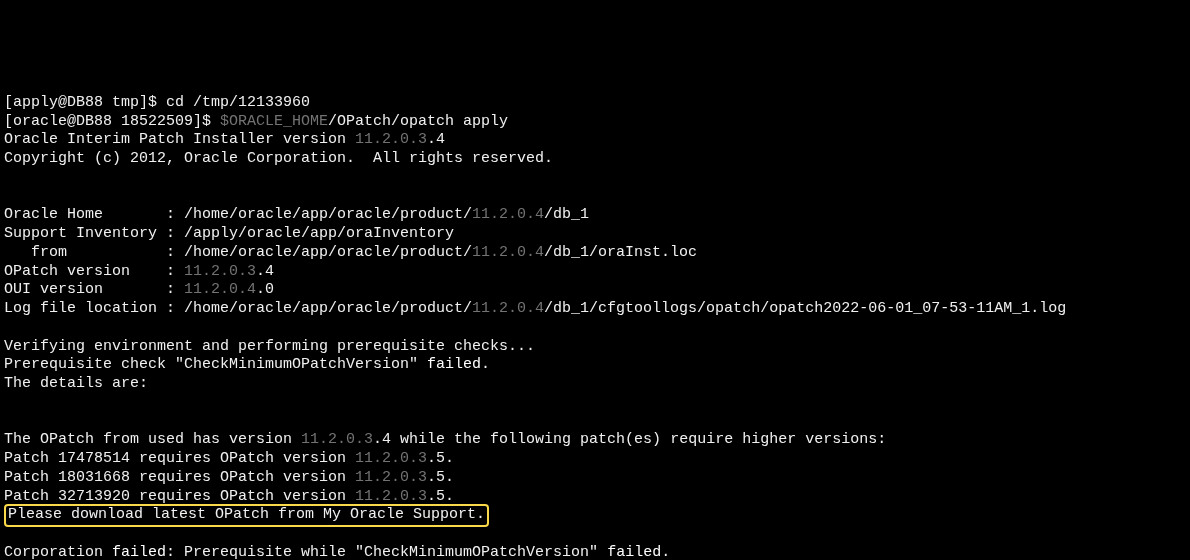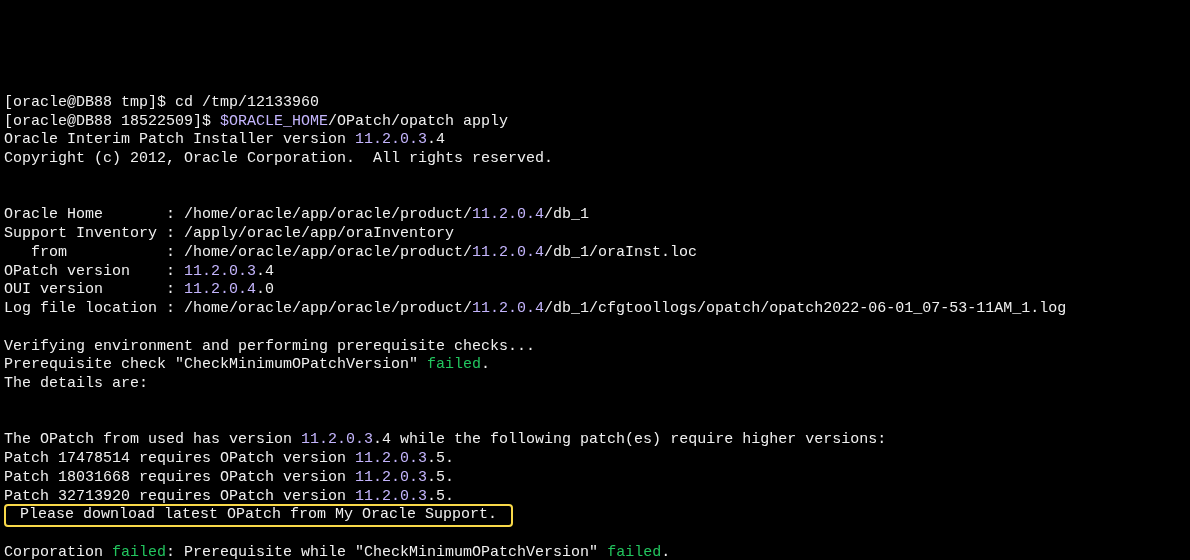--- a/index.html
+++ b/index.html
@@ -11,37 +11,37 @@
       font-size: 15px;
       line-height: 1.25;
       width: 1190px;
       height: 560px;
       overflow: hidden;
       white-space: pre;
     }
     .terminal {
       padding: 0 4px;
     }
-    .magenta { color: #c4b5fd; }
-    .red { color: #22c55e; }
+    .magenta { color: #737373; }
+    .red { color: #ffffff; }
     .highlight-box {
       display: inline-block;
       border: 2px solid #f9d949;
       border-radius: 4px;
-      padding: 0 14px;
+      padding: 0 2px;
       margin: -2px 0;
     }
   </style>
 </head>
 <body>
 
 
 
 <div class="terminal">
-<span>[oracle@DB88 tmp]$ </span><span>cd /tmp/12133960</span>
+<span>[apply@DB88 tmp]$ </span><span>cd /tmp/12133960</span>
 <span>[oracle@DB88 18522509]$ </span><span class="magenta">$ORACLE_HOME</span><span>/OPatch/opatch apply</span>
 <span>Oracle Interim Patch Installer version </span><span class="magenta">11.2.0.3</span><span>.4</span>
 <span>Copyright (c) 2012, Oracle Corporation.  All rights reserved.</span>
 
 
 <span>Oracle Home       : </span><span>/home/oracle/app/oracle/product/</span><span class="magenta">11.2.0.4</span><span>/db_1</span>
 <span>Support Inventory : </span><span>/apply/oracle/app/oraInventory</span>
 <span>   from           : </span><span>/home/oracle/app/oracle/product/</span><span class="magenta">11.2.0.4</span><span>/db_1/oraInst.loc</span>
 <span>OPatch version    : </span><span class="magenta">11.2.0.3</span><span>.4</span>
 <span>OUI version       : </span><span class="magenta">11.2.0.4</span><span>.0</span>

